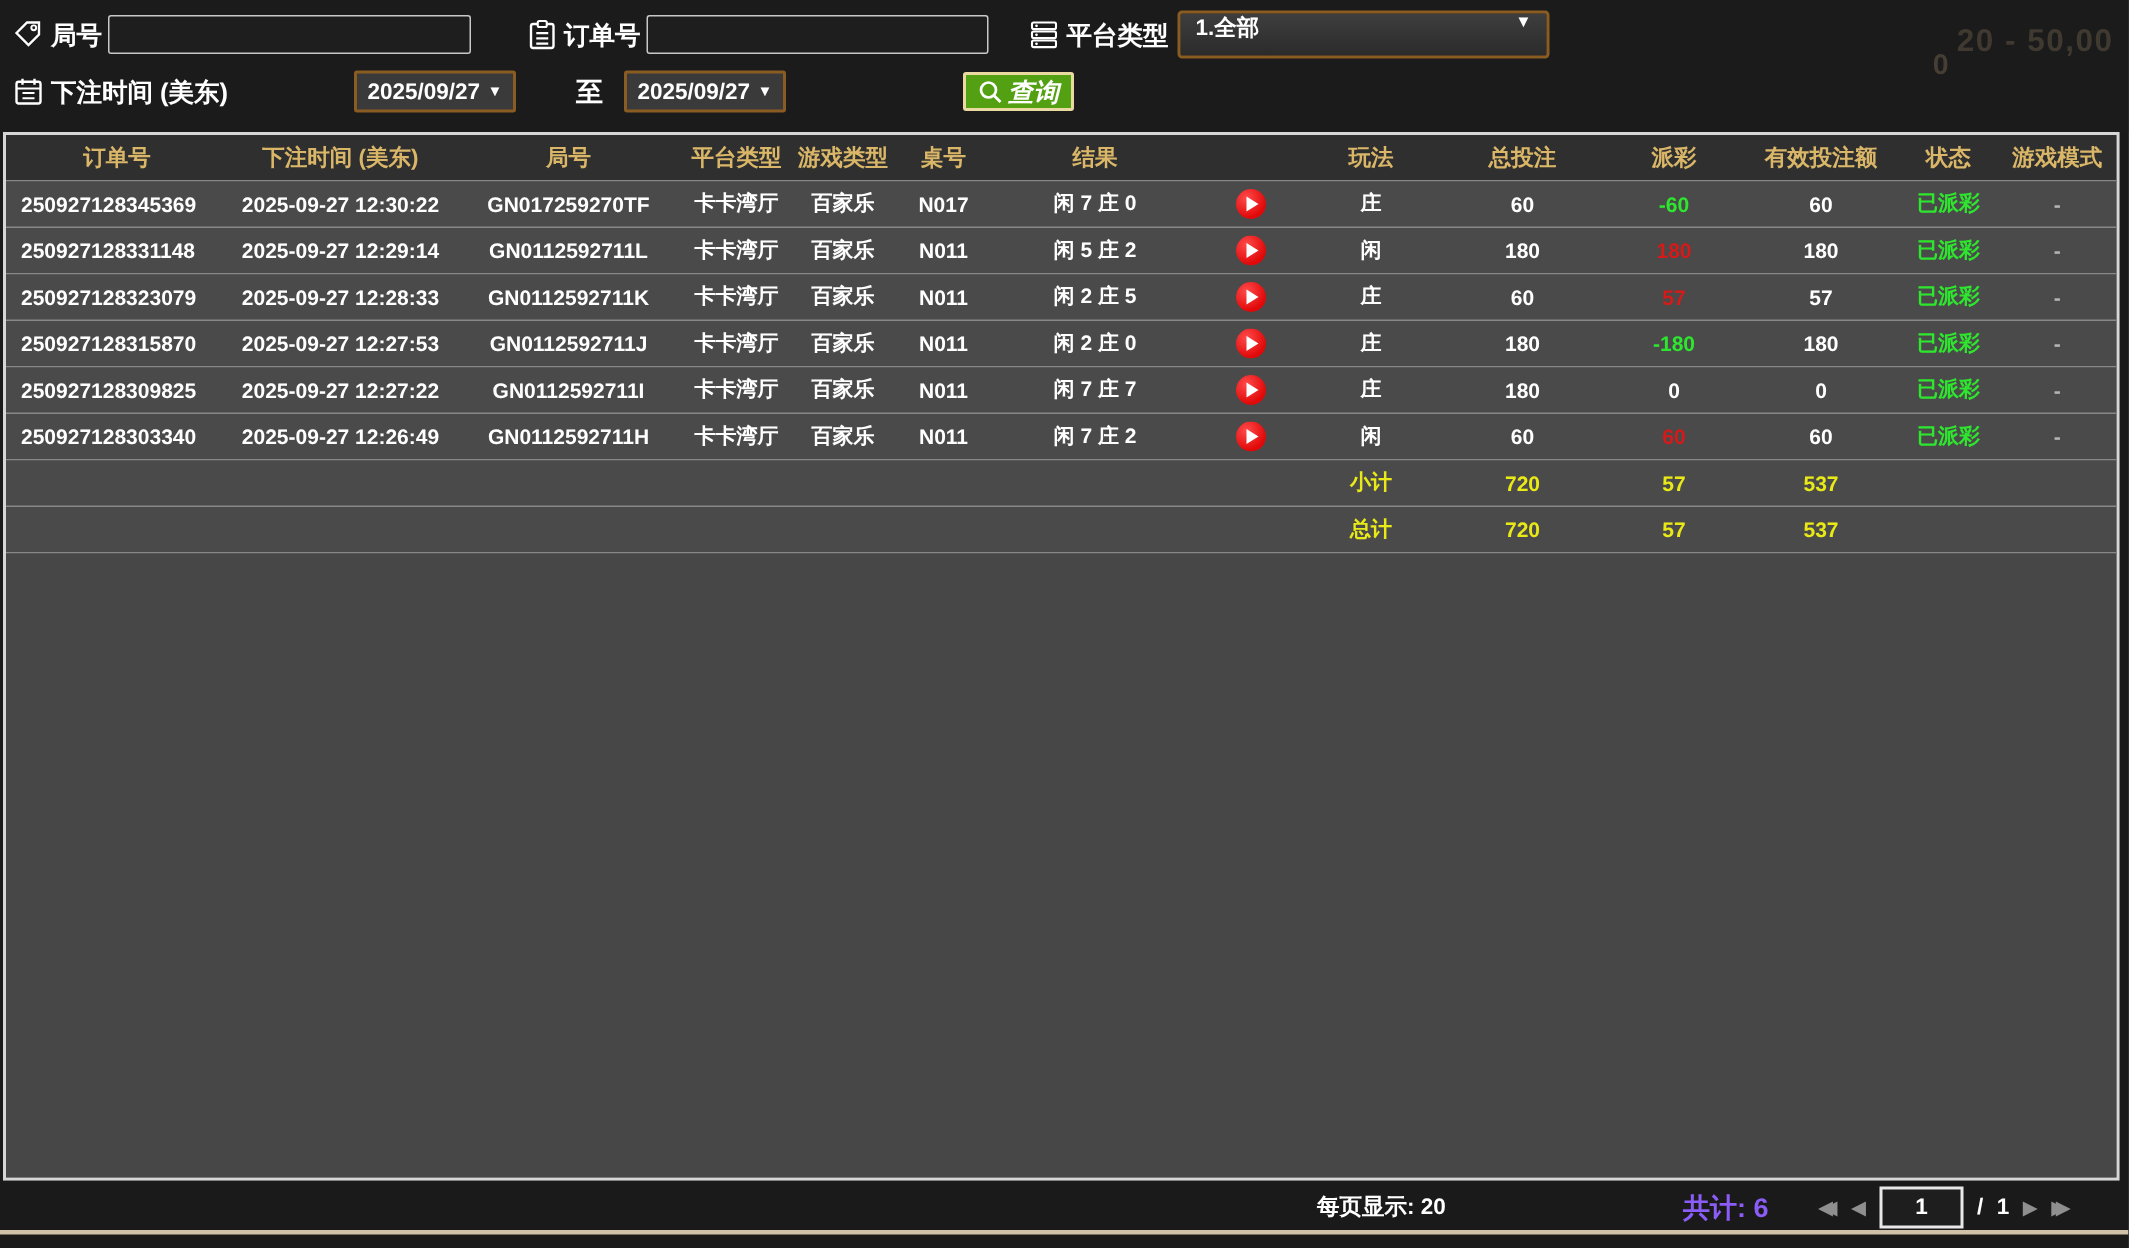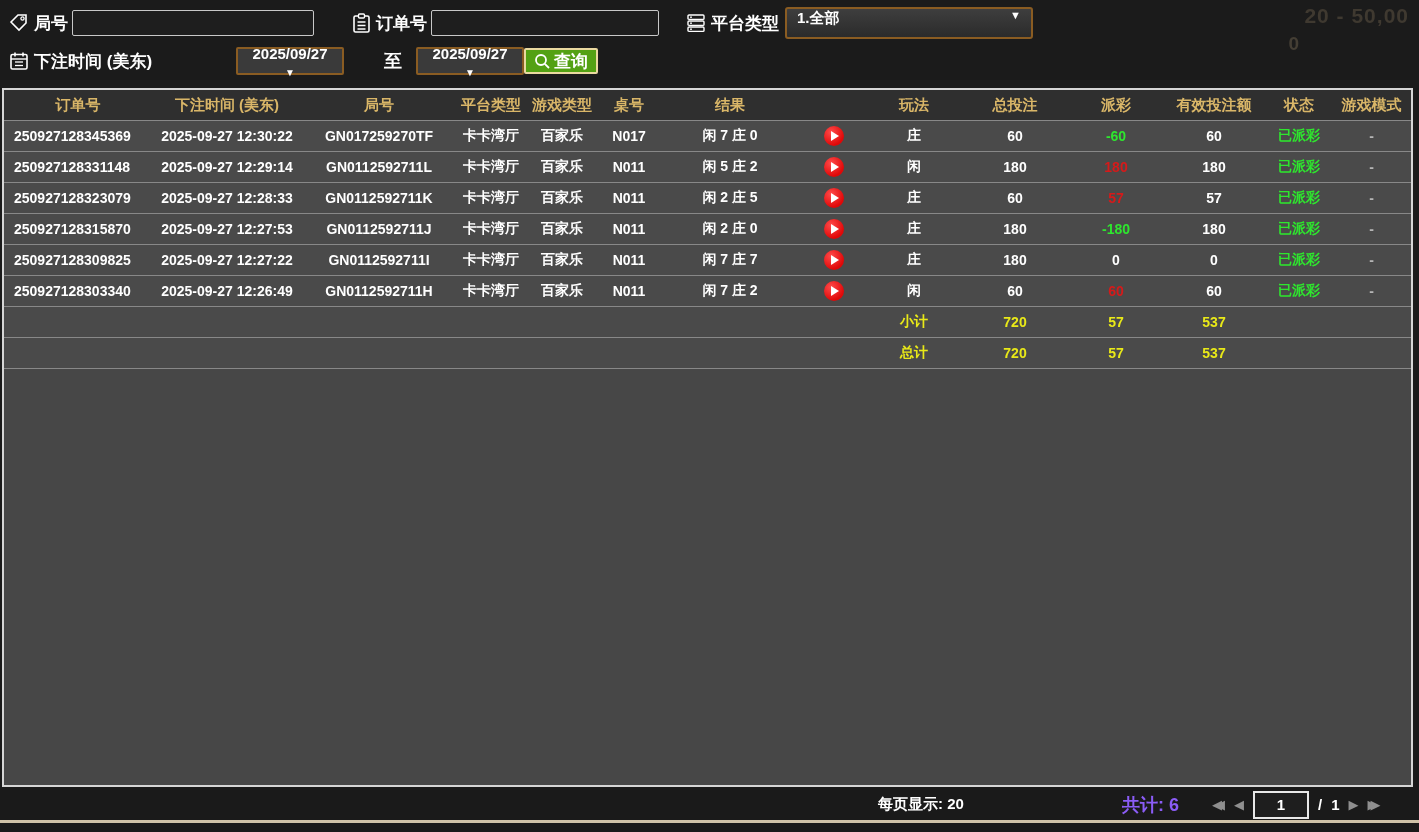--- a/index.html
+++ b/index.html
@@ -23,21 +23,21 @@
   .f-input.order{width:214px;}
   .dropdown{
     width:224px;height:28px;margin-left:6px;background:linear-gradient(#3e3e3e,#2b2b2b);
     border:2px solid #8a5c22;border-radius:3px;display:flex;align-items:flex-start;
     justify-content:space-between;padding:0 10px;color:#fff;font-size:15px;font-weight:bold;cursor:pointer;
   }
   .dropdown .caret{font-size:11px;color:#fff;}
   .datebtn{
     width:104px;height:24px;background:#3a3a3a;border:2px solid #8a5c22;border-radius:2px;
     display:flex;align-items:center;justify-content:center;gap:5px;color:#fff;
-    font-size:15px;font-weight:bold;cursor:pointer;flex-direction:column;
+    font-size:15px;font-weight:bold;cursor:pointer;
   }
   .datebtn .caret{font-size:10px;}
   .to-label{color:#fff;font-weight:bold;font-size:18px;}
   .search-btn{
     height:26px;padding:0 8px;background:#53a113;border:2px solid #ead9a0;border-radius:2px;
     display:flex;align-items:center;gap:3px;color:#fff;font-size:17px;font-weight:bold;cursor:pointer;
   }
   .ml{margin-left:36px;} .ml2{margin-left:26px;}
   
   .panel{
@@ -84,21 +84,21 @@
   }
   .dot{position:absolute;width:5px;height:5px;border-radius:50%;top:2px;}
   .dot.r{background:#b32020;} .dot.b{background:#2743ad;}
   .roadtext{position:absolute;top:-2px;left:712px;color:#c03030;font-size:11px;font-weight:bold;}
   .roadring{position:absolute;top:0;width:8px;height:8px;border-radius:50%;}
   .ring-b{left:795px;border:2px solid #2743ad;box-sizing:border-box;}
   .ball-r{left:810px;background:#c42020;}
   .roadblock{position:absolute;top:0;left:845px;width:42px;height:9px;background:#571010;}
   
   .ghost{position:absolute;font-weight:bold;pointer-events:none;white-space:nowrap;}
-  .g-top1{right:10px;top:4px;color:#3f3930;font-size:21px;letter-spacing:1px;}
+  .g-top1{right:10px;top:16px;color:#3f3930;font-size:21px;letter-spacing:1px;}
   .g-top2{right:120px;top:33px;color:#443e34;font-size:19px;}
   svg{display:block;}
 </style>
 </head>
 <body>
 
 <div class="filters">
   <div class="f-row f-row1">
     <span class="f-icon">
       <svg width="20" height="20" viewBox="0 0 20 20">
@@ -149,21 +149,21 @@
     <span class="f-label" style="width:148px;">下注时间 (美东)</span>
     <div class="datebtn" style="margin-left:54px;">
       <span>2025/09/27</span>
       <span class="caret">▼</span>
     </div>
     <span class="to-label" style="margin-left:40px;">至</span>
     <div class="datebtn" style="margin-left:14px;">
       <span>2025/09/27</span>
       <span class="caret">▼</span>
     </div>
-    <button class="search-btn" style="">
+    <button class="search-btn" style="margin-left:118px;font-style:italic;">
       <span style="display:inline-flex;">
         <svg width="17" height="17" viewBox="0 0 17 17">
             <circle cx="7" cy="7" r="5" fill="none" stroke="#fff" stroke-width="1.8"></circle>
             <line x1="10.8" y1="10.8" x2="15" y2="15" stroke="#fff" stroke-width="1.8"></line>
           </svg>
       </span>
       <span>查询</span>
     </button>
   </div>
   <div class="ghost g-top1">20 - 50,00</div>

